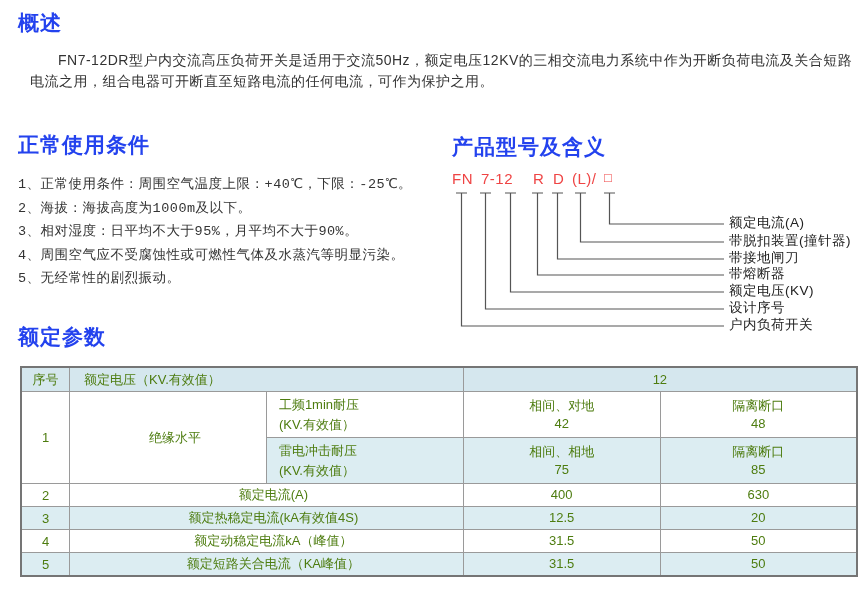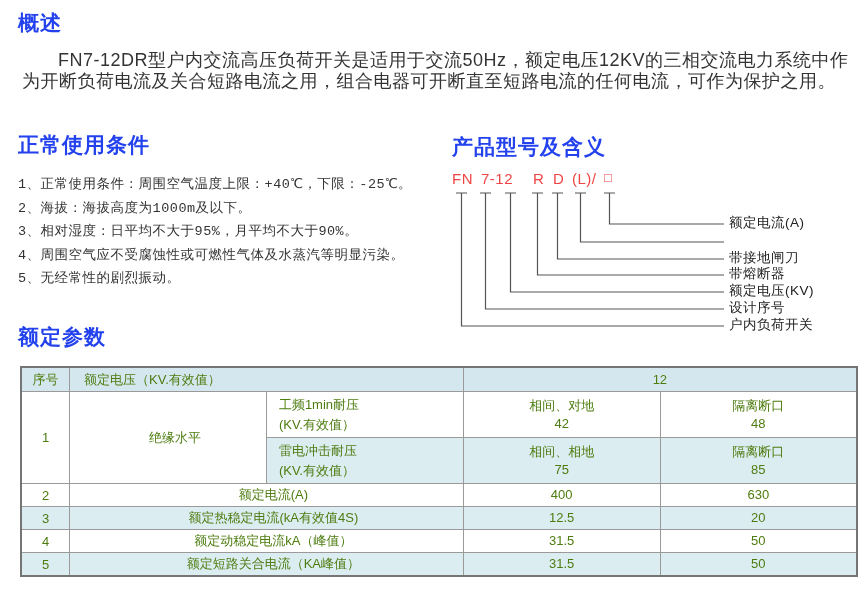--- a/index.html
+++ b/index.html
@@ -9,21 +9,21 @@
     color:#333;
     -webkit-font-smoothing:antialiased;
   }
   .section-title {
     color:#2342ee; font-size:21px; font-weight:700; line-height:26px;
     margin:0; letter-spacing:1px;
   }
   
   #overview { position:absolute; left:18px; top:10px; width:838px; }
   #overview p {
-    margin:14px 0 0 4px; font-size:18px; line-height:21px;
+    margin:14px 0 0 12px; font-size:14px; line-height:21px;
     text-indent:2em; color:#333; letter-spacing:.5px;
   }
   
   #conditions { position:absolute; left:18px; top:134px; width:432px;font-family:Liberation Mono, monospace; }
   #conditions .cond-list { margin-top:13px; }
   #conditions .cond-item { font-size:13.5px; line-height:23.5px; letter-spacing:.5px; }
   
   #model { position:absolute; left:452px; top:134px; width:412px; }
   .model-diagram { position:relative; height:176px; margin-top:8px; }
   .code-seg { position:absolute; top:2px; font-size:15px; color:#ef4444; letter-spacing:.5px; white-space:nowrap; }
@@ -88,20 +88,21 @@
         <path d="M123,1 h11 M128.5,1 V50  H272"></path>
         <path d="M100,1 h11 M105.5,1 V67  H272"></path>
         <path d="M80,1  h11 M85.5,1  V83  H272"></path>
         <path d="M53,1  h11 M58.5,1  V100 H272"></path>
         <path d="M28,1  h11 M33.5,1  V117 H272"></path>
         <path d="M4,1   h11 M9.5,1   V134 H272"></path>
       </g>
     </svg>
 
     <span class="model-label" style="top:46px">额定电流(A)</span>
+    <span class="model-label" style="top:64px">带脱扣装置(撞针器)</span>
     <span class="model-label" style="top:81px">带接地闸刀</span>
     <span class="model-label" style="top:97px">带熔断器</span>
     <span class="model-label" style="top:114px">额定电压(KV)</span>
     <span class="model-label" style="top:131px">设计序号</span>
     <span class="model-label" style="top:148px">户内负荷开关</span>
   </div>
 </section>
 
 <section id="params">
   <h2 class="section-title">额定参数</h2>

